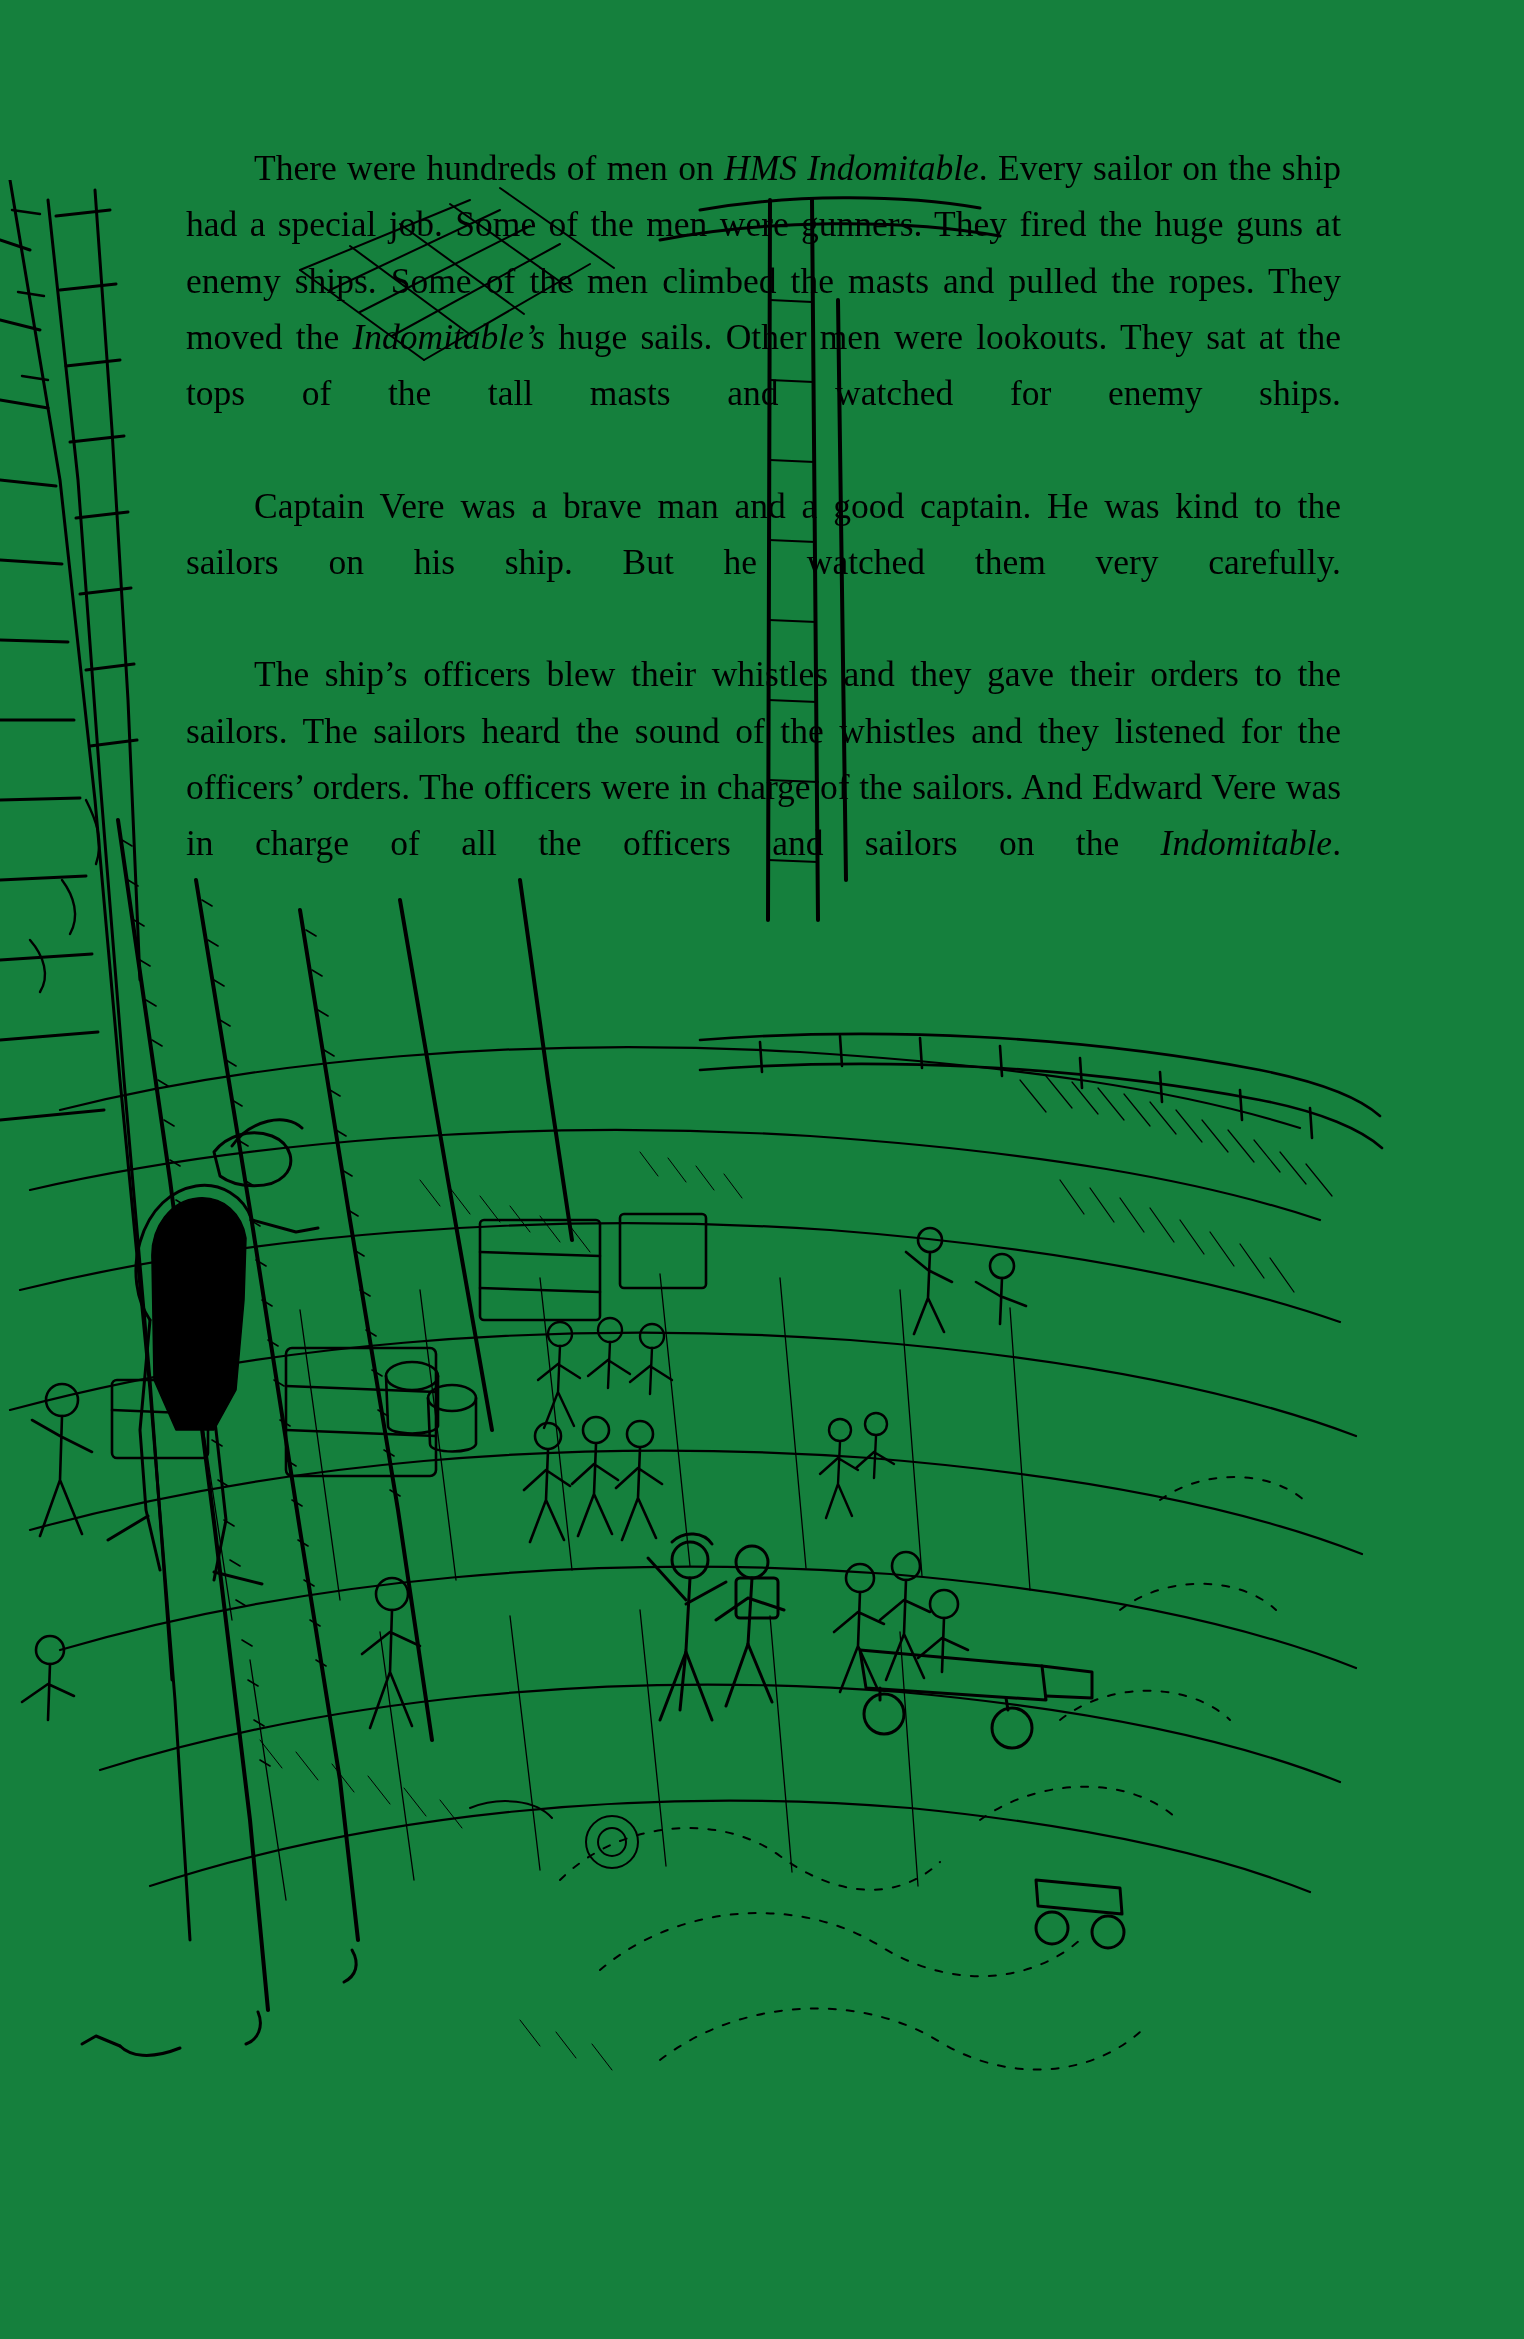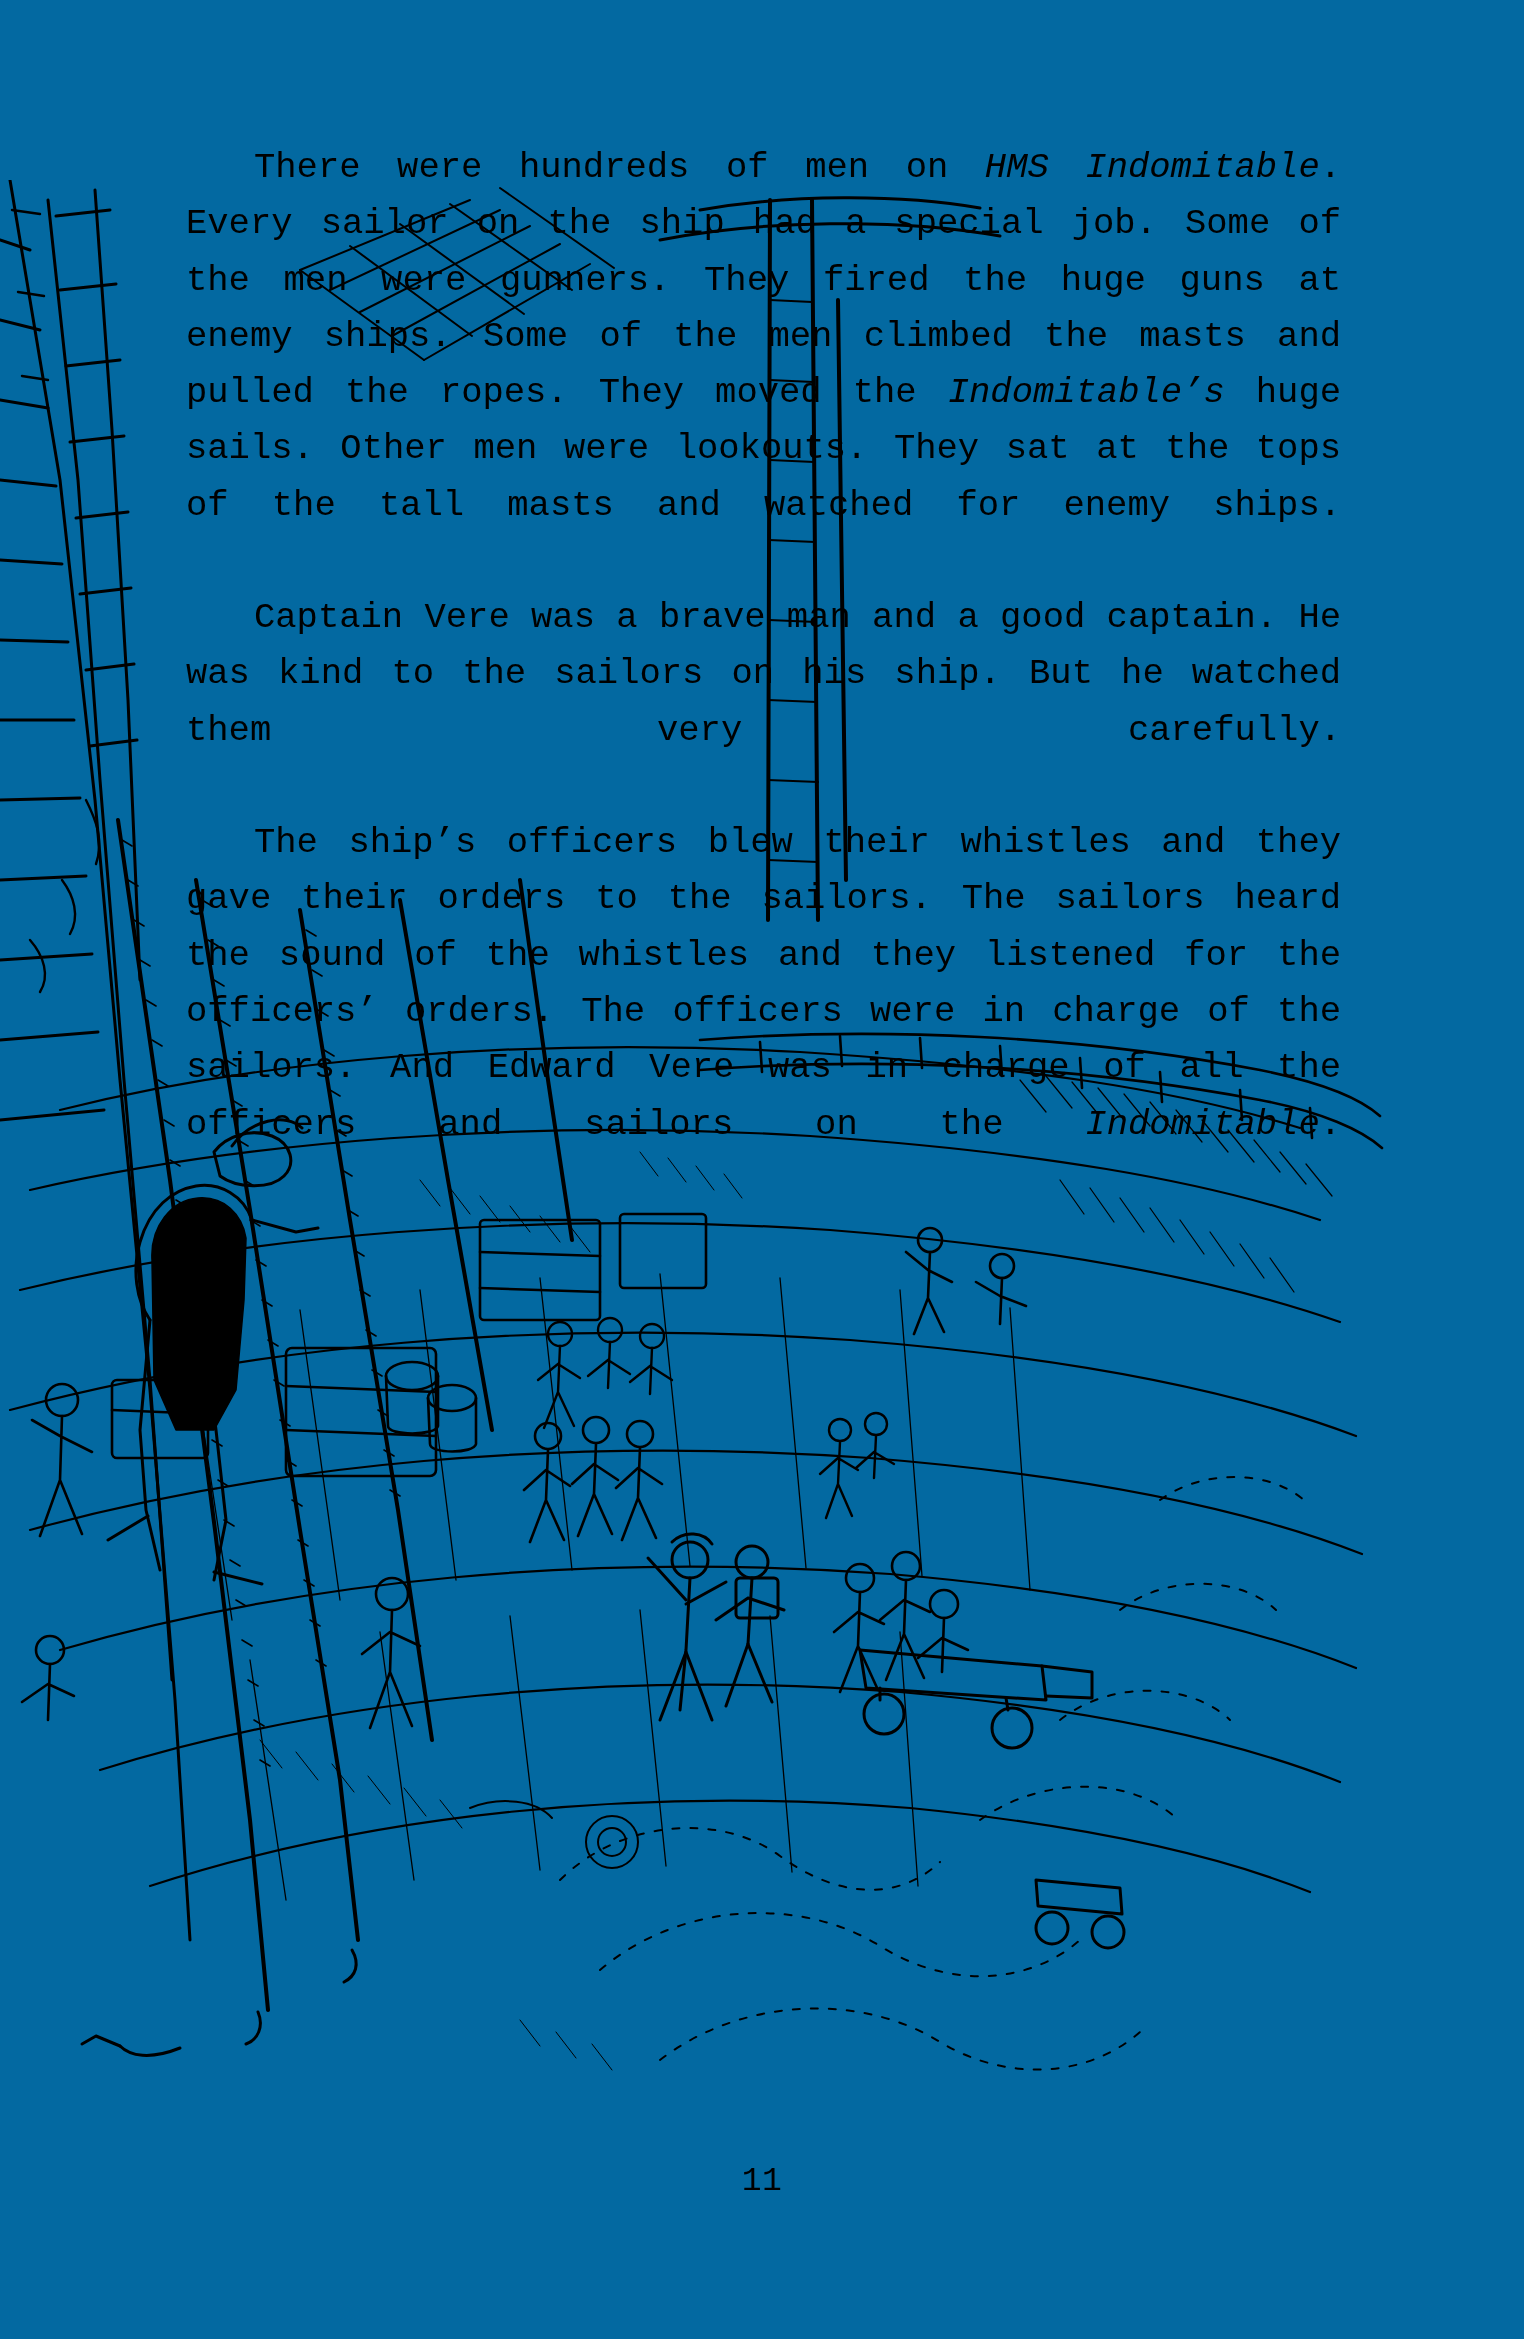--- a/index.html
+++ b/index.html
@@ -12,22 +12,21 @@
     height: 2339px;
     position: relative;
     overflow: hidden;
     font-family: "Liberation Serif", serif;
     color: #000000;
   }
 
   #page {
     position: absolute;
     inset: 0;
-    background: #0369a1;
-    font-family: Liberation Mono, monospace;
+    background: #15803d;
   }
 
   
   .text-column {
     position: absolute;
     left: 186px;
     top: 140px;
     width: 1155px;
   }
 
@@ -347,15 +346,14 @@
       <span>There were hundreds of men on </span><em>HMS Indomitable</em><span>. Every sailor on the ship had a special job. Some of the men were gunners. They fired the huge guns at enemy ships. Some of the men climbed the masts and pulled the ropes. They moved the </span><em>Indomitable’s</em><span> huge sails. Other men were lookouts. They sat at the tops of the tall masts and watched for enemy ships.</span>
     </p>
     <p class="para">
       <span>Captain Vere was a brave man and a good captain. He was kind to the sailors on his ship. But he watched them very carefully.</span>
     </p>
     <p class="para">
       <span>The ship’s officers blew their whistles and they gave their orders to the sailors. The sailors heard the sound of the whistles and they listened for the officers’ orders. The officers were in charge of the sailors. And Edward Vere was in charge of all the officers and sailors on the </span><em>Indomitable</em><span>.</span>
     </p>
   </div>
 
-  <div class="folio">11</div>
 
 </div>
 
 </body></html>

